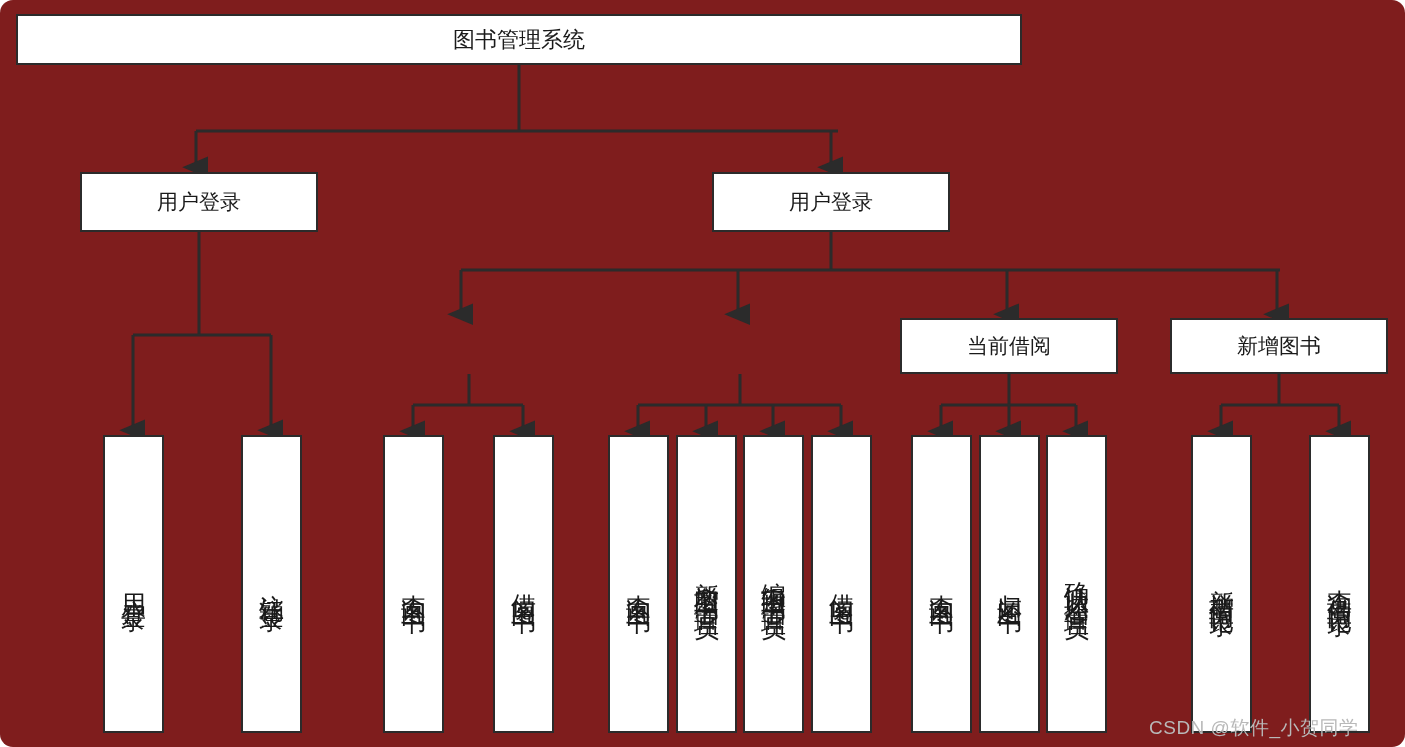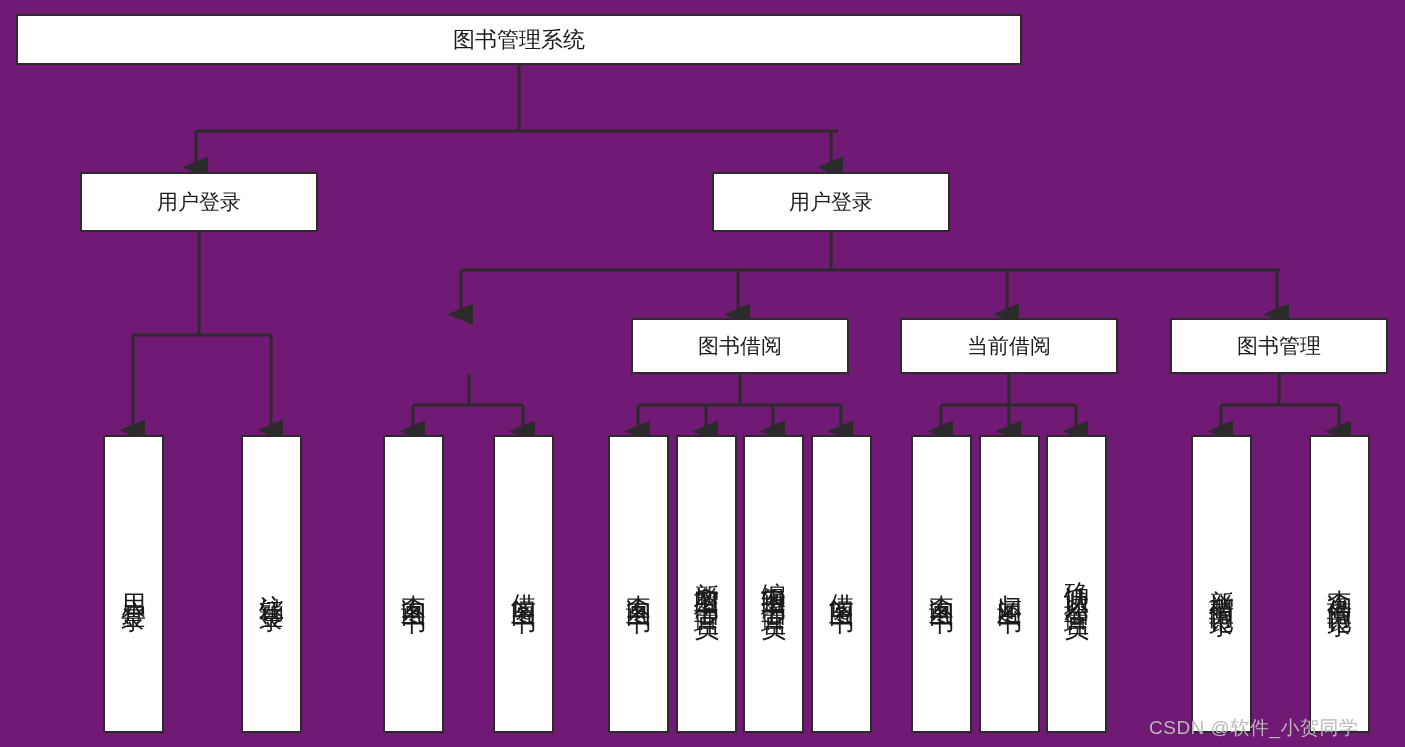--- a/index.html
+++ b/index.html
@@ -7,22 +7,23 @@
     padding: 0;
     background: #ffffff;
   }
   body {
     font-family: "Liberation Sans", "DejaVu Sans", sans-serif;
   }
   #canvas {
     position: relative;
     width: 1405px;
     height: 747px;
-    background: #701a75;
+    background: #7f1d1d;
     overflow: hidden;
+    border-radius: 13px;
   }
   svg.connectors {
     position: absolute;
     left: 0;
     top: 0;
     width: 1405px;
     height: 747px;
     pointer-events: none;
   }
   .node {
@@ -131,30 +132,27 @@
 
   <div class="node horiz" style="left:80px; top:172px; width:238px; height:60px;">
     <span class="label">用户登录</span>
   </div>
 
   <div class="node horiz" style="left:712px; top:172px; width:238px; height:60px;">
     <span class="label">用户登录</span>
   </div>
 
 
-  <div class="node horiz" style="left:631px; top:318px; width:218px; height:56px;">
-    <span class="label">图书借阅</span>
-  </div>
 
   <div class="node horiz" style="left:900px; top:318px; width:218px; height:56px;">
     <span class="label">当前借阅</span>
   </div>
 
   <div class="node horiz" style="left:1170px; top:318px; width:218px; height:56px;">
-    <span class="label">图书管理</span>
+    <span class="label">新增图书</span>
   </div>
 
   <div class="node vert" style="left:103px; top:435px; width:61px; height:298px;">
     <span class="label">用户登录</span>
   </div>
 
   <div class="node vert" style="left:241px; top:435px; width:61px; height:298px;">
     <span class="label">注销登录</span>
   </div>
 

